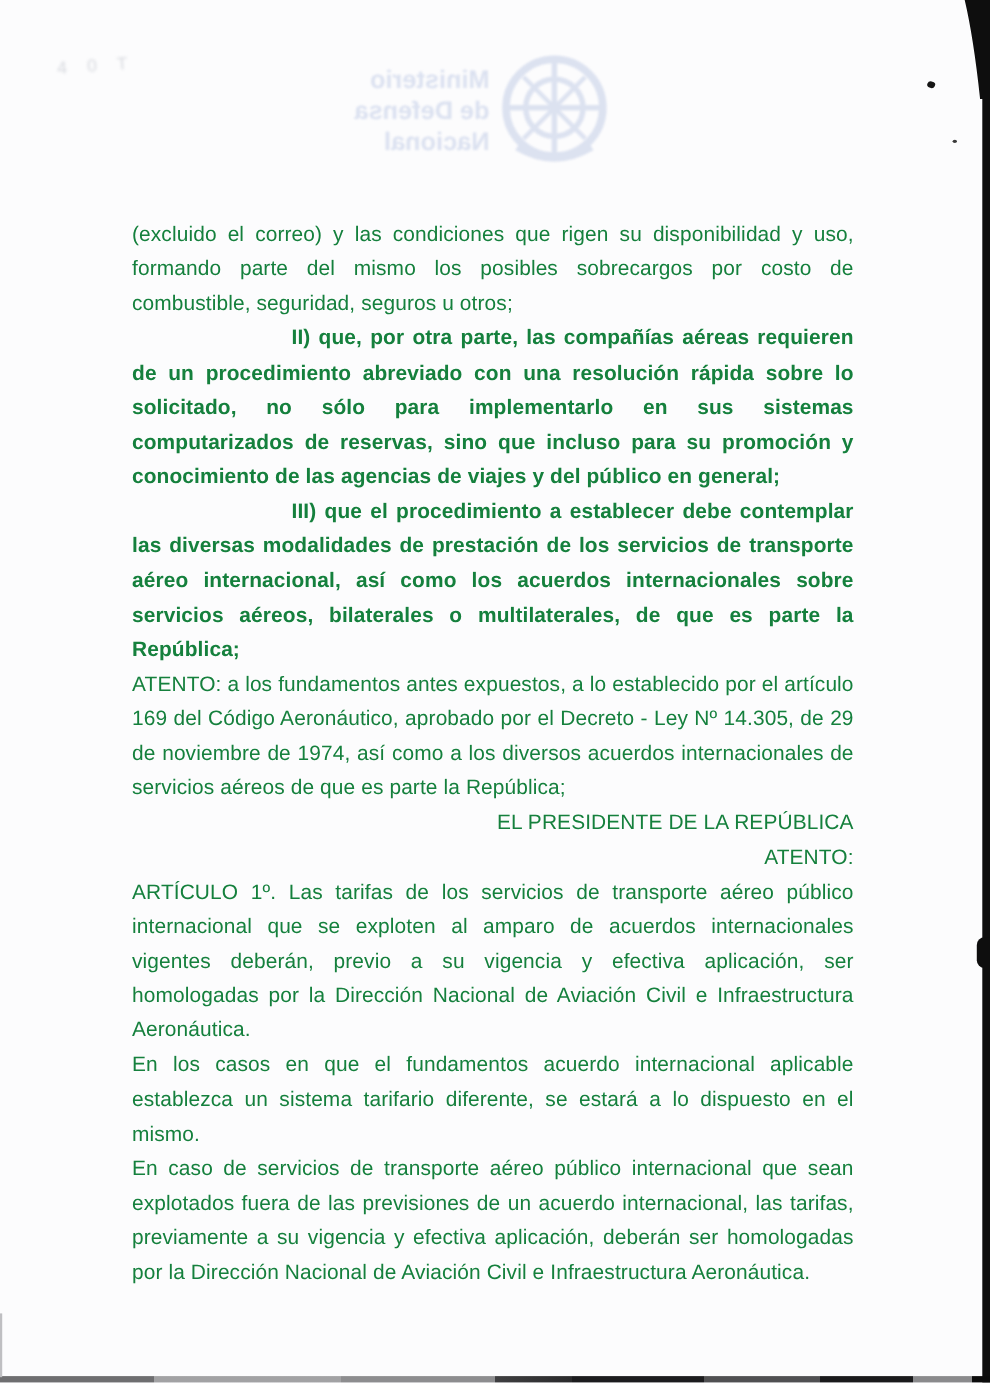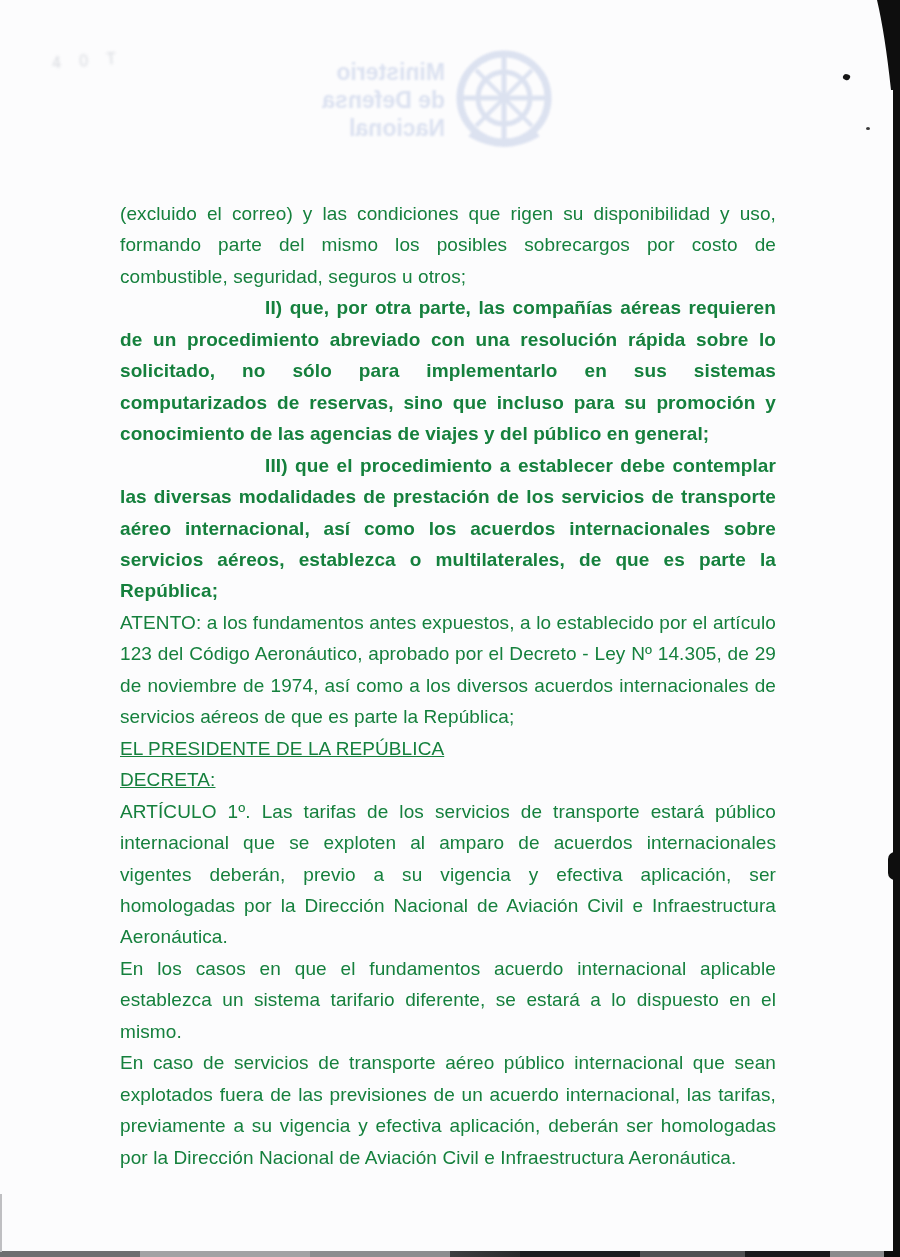--- a/index.html
+++ b/index.html
@@ -43,21 +43,21 @@
   
   .doc {
     position: absolute; left: 120px; top: 198px; width: 656px;
     color: #15803d;
     font-size: 19px; line-height: 31.45px;
     letter-spacing: 0.1px;
   }
   .doc p { margin: 0; }
   .just { text-align: justify; }
   .ind  { text-indent: 145px; font-weight: bold; }
-  .ctr  { text-align: left; text-decoration: underline; }
+  .ctr  { text-align: right; }
 
   
   .edge-right {
     position: absolute; top: 0; right: 0;
     width: 7px; height: 1257px;
     background: #0e0e0e;
   }
   .corner-tr { position: absolute; top: 0; right: 0; }
   .edge-bump {
     position: absolute; right: 0; top: 852px;
@@ -118,25 +118,25 @@
         <line x1="26" y1="24" x2="82" y2="80" stroke-width="4"></line>
         <line x1="82" y1="24" x2="26" y2="80" stroke-width="4"></line>
         <path d="M20 88 Q54 108 88 88" stroke-width="6"></path>
       </g>
     </svg>
   </div>
 
   <div class="doc">
     <p class="just">(excluido el correo) y las condiciones que rigen su disponibilidad y uso, formando parte del mismo los posibles sobrecargos por costo de combustible, seguridad, seguros u otros;</p>
     <p class="just ind">II) que, por otra parte, las compañías aéreas requieren de un procedimiento abreviado con una resolución rápida sobre lo solicitado, no sólo para implementarlo en sus sistemas computarizados de reservas, sino que incluso para su promoción y conocimiento de las agencias de viajes y del público en general;</p>
-    <p class="just ind">III) que el procedimiento a establecer debe contemplar las diversas modalidades de prestación de los servicios de transporte aéreo internacional, así como los acuerdos internacionales sobre servicios aéreos, establezca o multilaterales, de que es parte la República;</p>
-    <p class="just">ATENTO: a los fundamentos antes expuestos, a lo establecido por el artículo 123 del Código Aeronáutico, aprobado por el Decreto - Ley Nº 14.305, de 29 de noviembre de 1974, así como a los diversos acuerdos internacionales de servicios aéreos de que es parte la República;</p>
+    <p class="just ind">III) que el procedimiento a establecer debe contemplar las diversas modalidades de prestación de los servicios de transporte aéreo internacional, así como los acuerdos internacionales sobre servicios aéreos, bilaterales o multilaterales, de que es parte la República;</p>
+    <p class="just">ATENTO: a los fundamentos antes expuestos, a lo establecido por el artículo 169 del Código Aeronáutico, aprobado por el Decreto - Ley Nº 14.305, de 29 de noviembre de 1974, así como a los diversos acuerdos internacionales de servicios aéreos de que es parte la República;</p>
     <p class="ctr">EL PRESIDENTE DE LA REPÚBLICA</p>
-    <p class="ctr">DECRETA:</p>
-    <p class="just">ARTÍCULO 1º. Las tarifas de los servicios de transporte estará público internacional que se exploten al amparo de acuerdos internacionales vigentes deberán, previo a su vigencia y efectiva aplicación, ser homologadas por la Dirección Nacional de Aviación Civil e Infraestructura Aeronáutica.</p>
+    <p class="ctr">ATENTO:</p>
+    <p class="just">ARTÍCULO 1º. Las tarifas de los servicios de transporte aéreo público internacional que se exploten al amparo de acuerdos internacionales vigentes deberán, previo a su vigencia y efectiva aplicación, ser homologadas por la Dirección Nacional de Aviación Civil e Infraestructura Aeronáutica.</p>
     <p class="just">En los casos en que el fundamentos acuerdo internacional aplicable establezca un sistema tarifario diferente, se estará a lo dispuesto en el mismo.</p>
     <p class="just">En caso de servicios de transporte aéreo público internacional que sean explotados fuera de las previsiones de un acuerdo internacional, las tarifas, previamente a su vigencia y efectiva aplicación, deberán ser homologadas por la Dirección Nacional de Aviación Civil e Infraestructura Aeronáutica.</p>
   </div>
 
   <div class="edge-right"></div>
   <svg class="corner-tr" width="28" height="90" viewBox="0 0 28 90">
     <path d="M28 0 L5 0 Q13 34 19 90 L28 90 Z" fill="#0e0e0e"></path>
   </svg>
   <div class="edge-bump"></div>
   <div class="speck1"></div>

